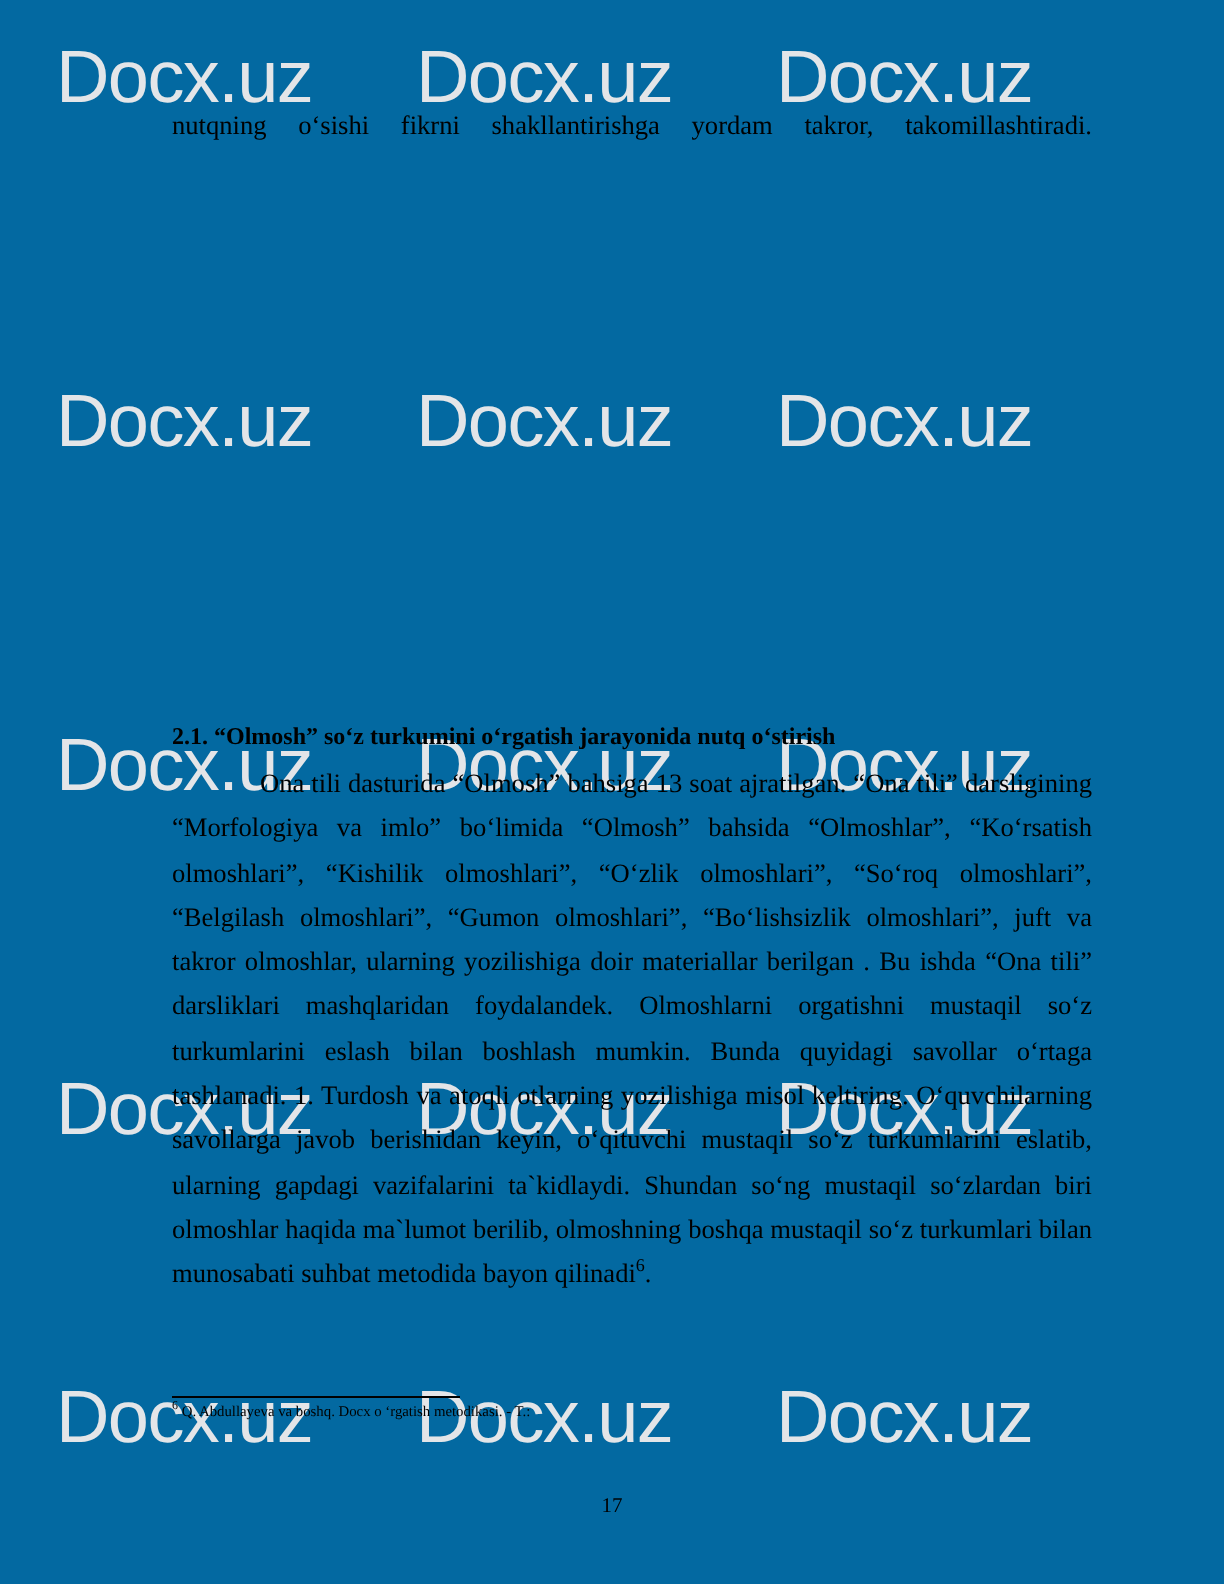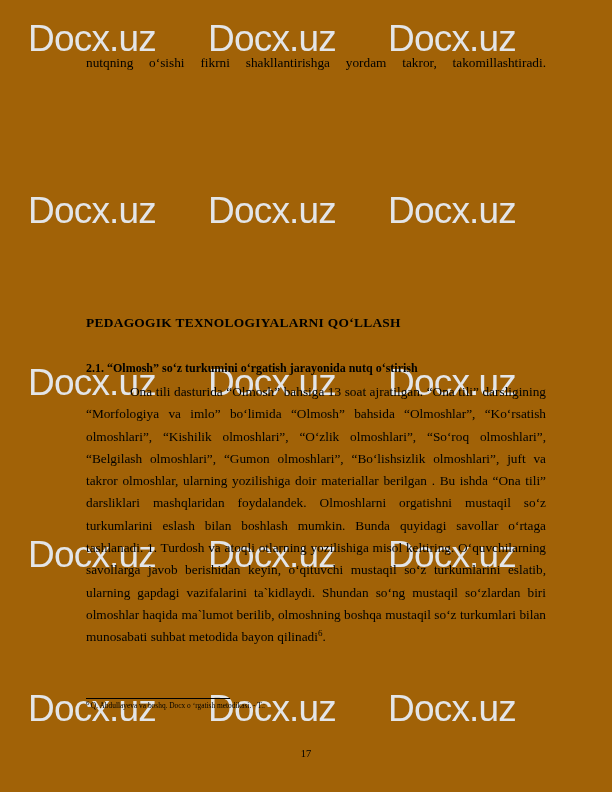--- a/index.html
+++ b/index.html
@@ -5,21 +5,21 @@
 <style>
   html, body {
     margin: 0;
     padding: 0;
     background: #ffffff;
   }
   .page {
     position: relative;
     width: 612px;
     height: 792px;
-    background: #a16207;
+    background: #0369a1;
     overflow: hidden;
     font-family: "Liberation Serif", "DejaVu Serif", serif;
     color: #000000;
   }
 
   
   .watermark-layer {
     position: absolute;
     left: 0;
     top: 0;
@@ -174,21 +174,20 @@
   </div>
 
   <div class="content">
 
     <div class="text-col" style="top:52px;">
       <p class="body top-line">nutqning o‘sishi fikrni shakllantirishga yordam takror, takomillashtiradi.</p>
     </div>
 
     <div class="text-col" style="top:312px;">
       <h1 class="chapter">
-        <span class="line2">PEDAGOGIK TEXNOLOGIYALARNI QO‘LLASH</span>
       </h1>
     </div>
 
     <div class="text-col" style="top:358px;">
       <h2 class="section">2.1. “Olmosh” so‘z turkumini o‘rgatish jarayonida nutq o‘stirish</h2>
     </div>
 
     <div class="text-col" style="top:381px;">
       <p class="body"><span class="indent"></span><span>Ona tili dasturida “Olmosh” bahsiga 13 soat ajratilgan. “Ona tili” darsligining “Morfologiya va imlo” bo‘limida “Olmosh” bahsida “Olmoshlar”, “Ko‘rsatish olmoshlari”, “Kishilik olmoshlari”, “O‘zlik olmoshlari”, “So‘roq olmoshlari”, “Belgilash olmoshlari”, “Gumon olmoshlari”, “Bo‘lishsizlik olmoshlari”, juft va takror olmoshlar, ularning yozilishiga doir materiallar berilgan . Bu ishda “Ona tili” darsliklari mashqlaridan foydalandek.    Olmoshlarni orgatishni mustaqil so‘z turkumlarini eslash bilan boshlash mumkin. Bunda quyidagi savollar o‘rtaga tashlanadi. 1. Turdosh va atoqli otlarning yozilishiga misol keltiring. O‘quvchilarning savollarga javob berishidan keyin, o‘qituvchi mustaqil so‘z turkumlarini eslatib, ularning gapdagi vazifalarini ta`kidlaydi. Shundan so‘ng mustaqil so‘zlardan biri olmoshlar haqida ma`lumot berilib, olmoshning boshqa mustaqil so‘z turkumlari bilan munosabati suhbat metodida bayon qilinadi</span><sup class="fn">6</sup><span>.</span></p>
     </div>

